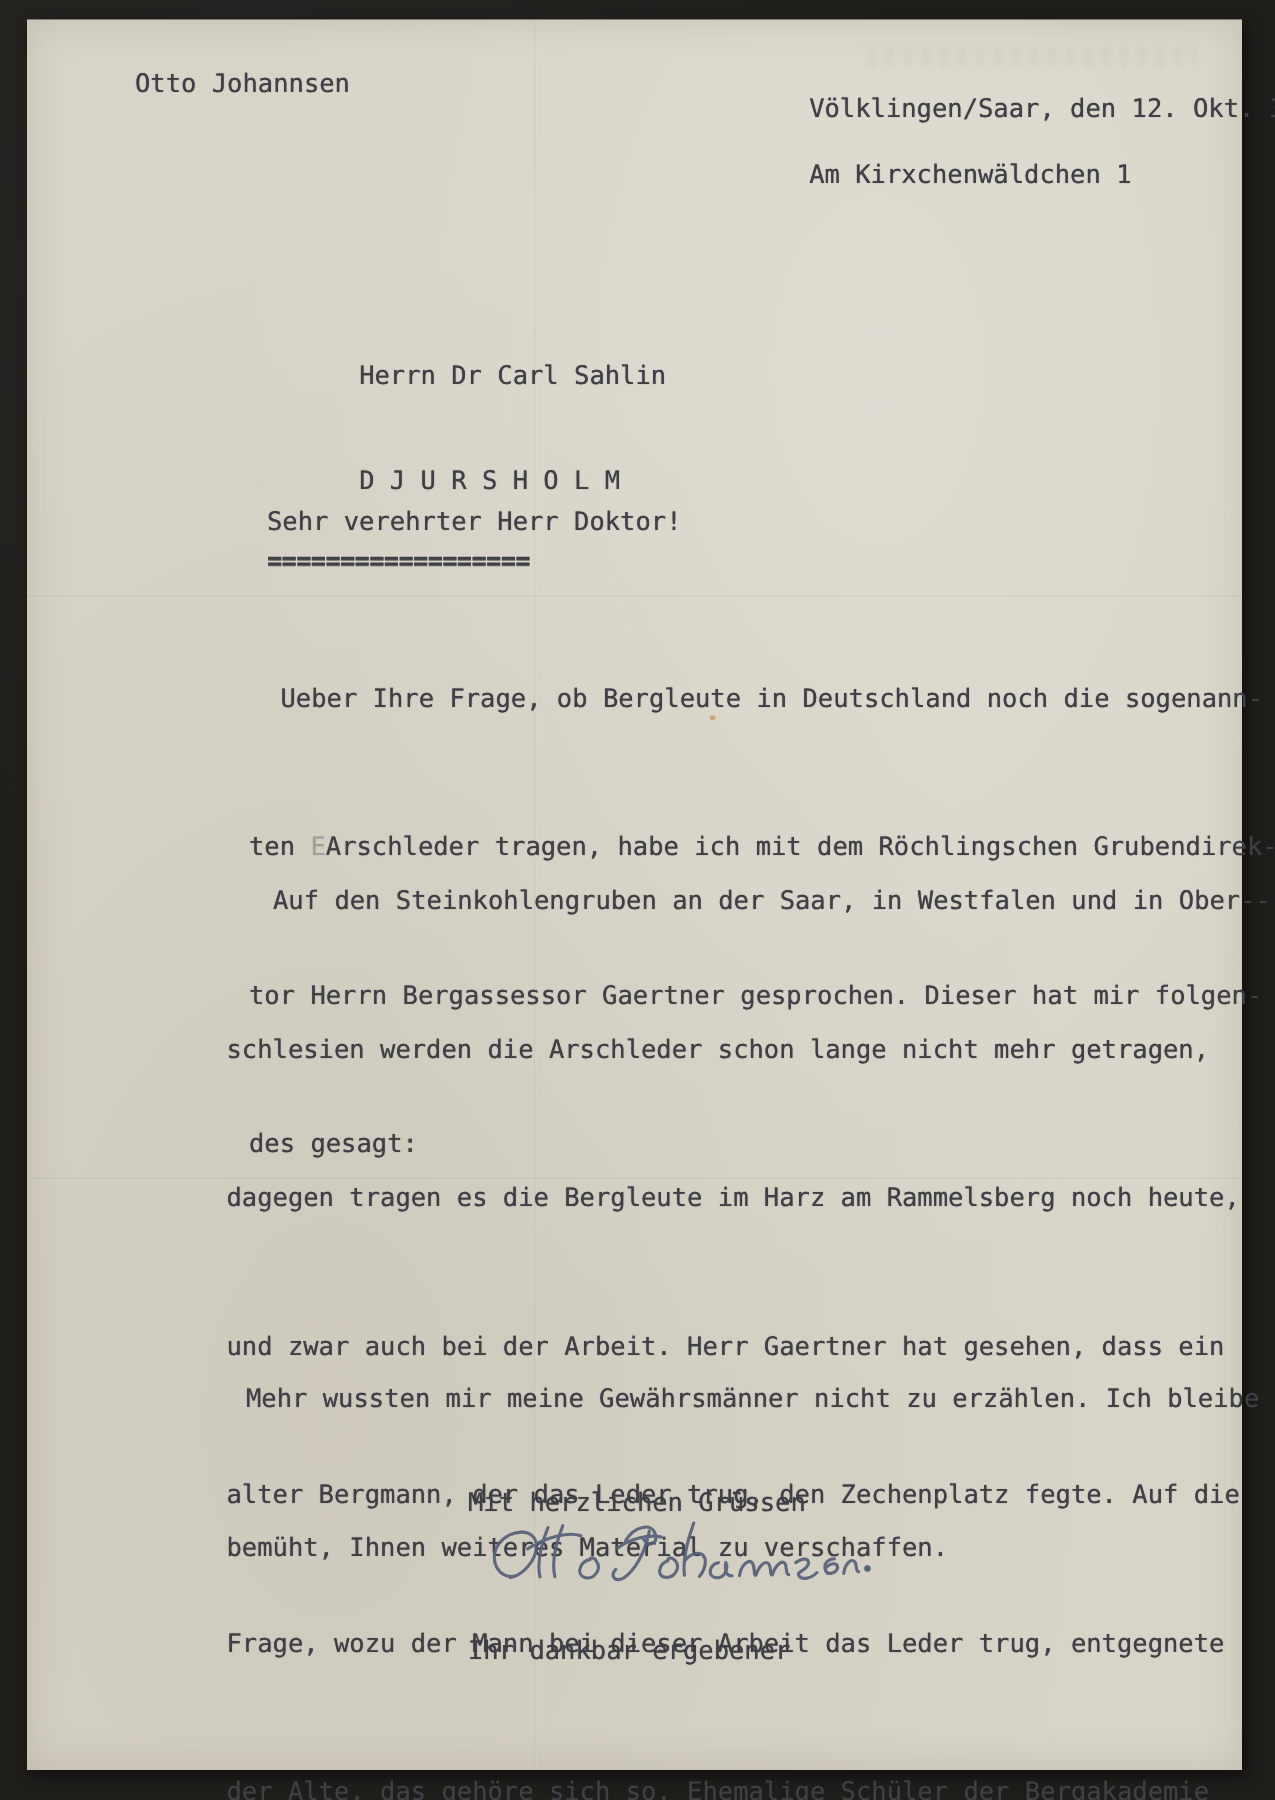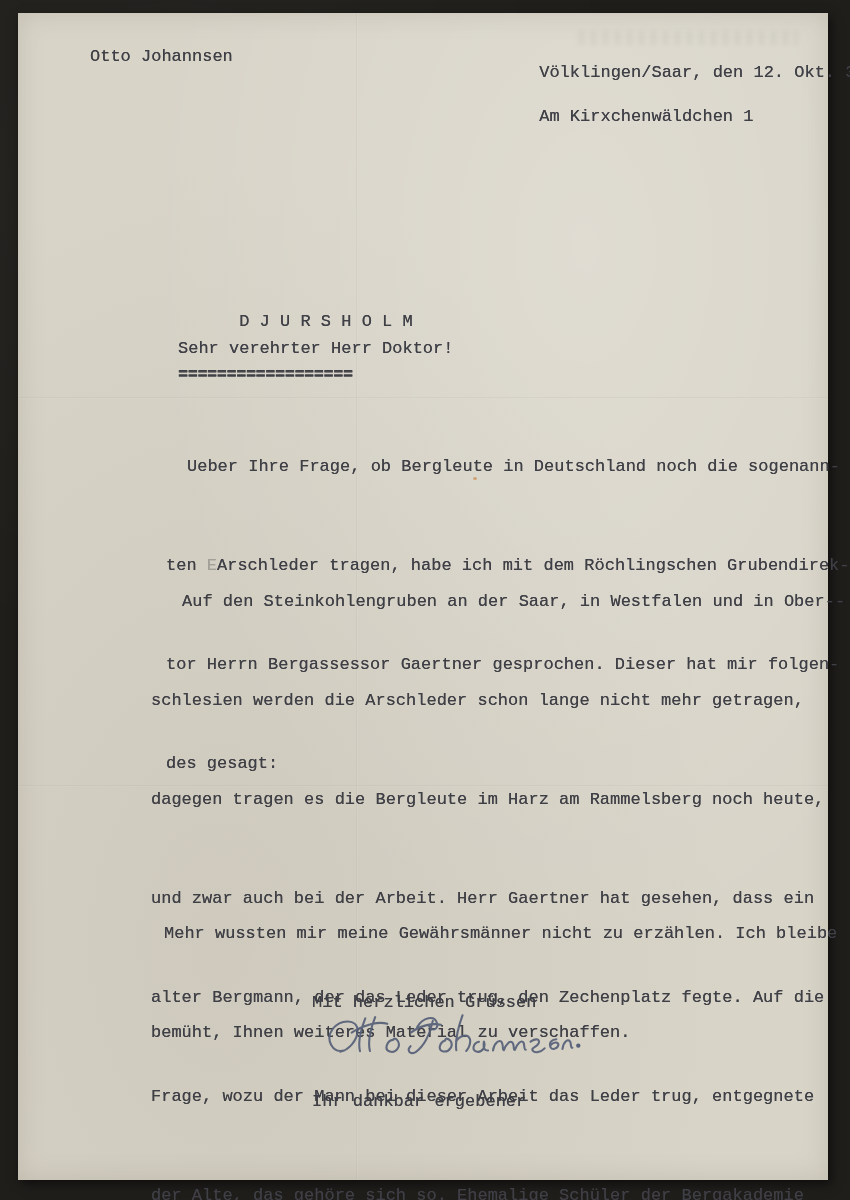--- a/index.html
+++ b/index.html
@@ -10,21 +10,20 @@
     overflow: hidden;
     font-family: "DejaVu Sans Mono", monospace;
   }
   .scene {
     position: relative;
     width: 850px;
     height: 1200px;
     background:
       radial-gradient(circle at 20% 15%, rgba(255,255,255,0.03), rgba(0,0,0,0) 40%),
       #201e1b;
-    font-family: Liberation Mono, monospace;
   }
   .paper {
     position: absolute;
     left: 18px;
     top: 13px;
     width: 810px;
     height: 1167px;
     background:
       radial-gradient(ellipse at 70% 20%, rgba(255,255,255,0.18), rgba(255,255,255,0) 55%),
       radial-gradient(ellipse at 25% 80%, rgba(120,110,90,0.10), rgba(0,0,0,0) 60%),
@@ -130,21 +129,21 @@
     <div class="bleed"></div>
 
     <div class="typed header-left">Otto Johannsen</div>
 
     <div class="typed header-right">
       <span>Völklingen/Saar, den 12. Okt. 37</span><br>
       <span>Am Kirxchenwäldchen 1</span>
     </div>
 
     <div class="typed recipient">
-      <br>
+      <span>Herrn Dr Carl Sahlin</span><br>
       <span>D J U R S H O L M</span>
       <span class="underline">==================</span>
     </div>
 
     <div class="typed salutation">Sehr verehrter Herr Doktor!</div>
 
     <div class="typed para-1">
       <div class="indent-2">Ueber Ihre Frage, ob Bergleute in Deutschland noch die sogenann-</div>
       <div><span>ten </span><span class="ghost">E</span><span>Arschleder tragen, habe ich mit dem Röchlingschen Grubendirek-</span></div>
       <div>tor Herrn Bergassessor Gaertner gesprochen. Dieser hat mir folgen-</div>

